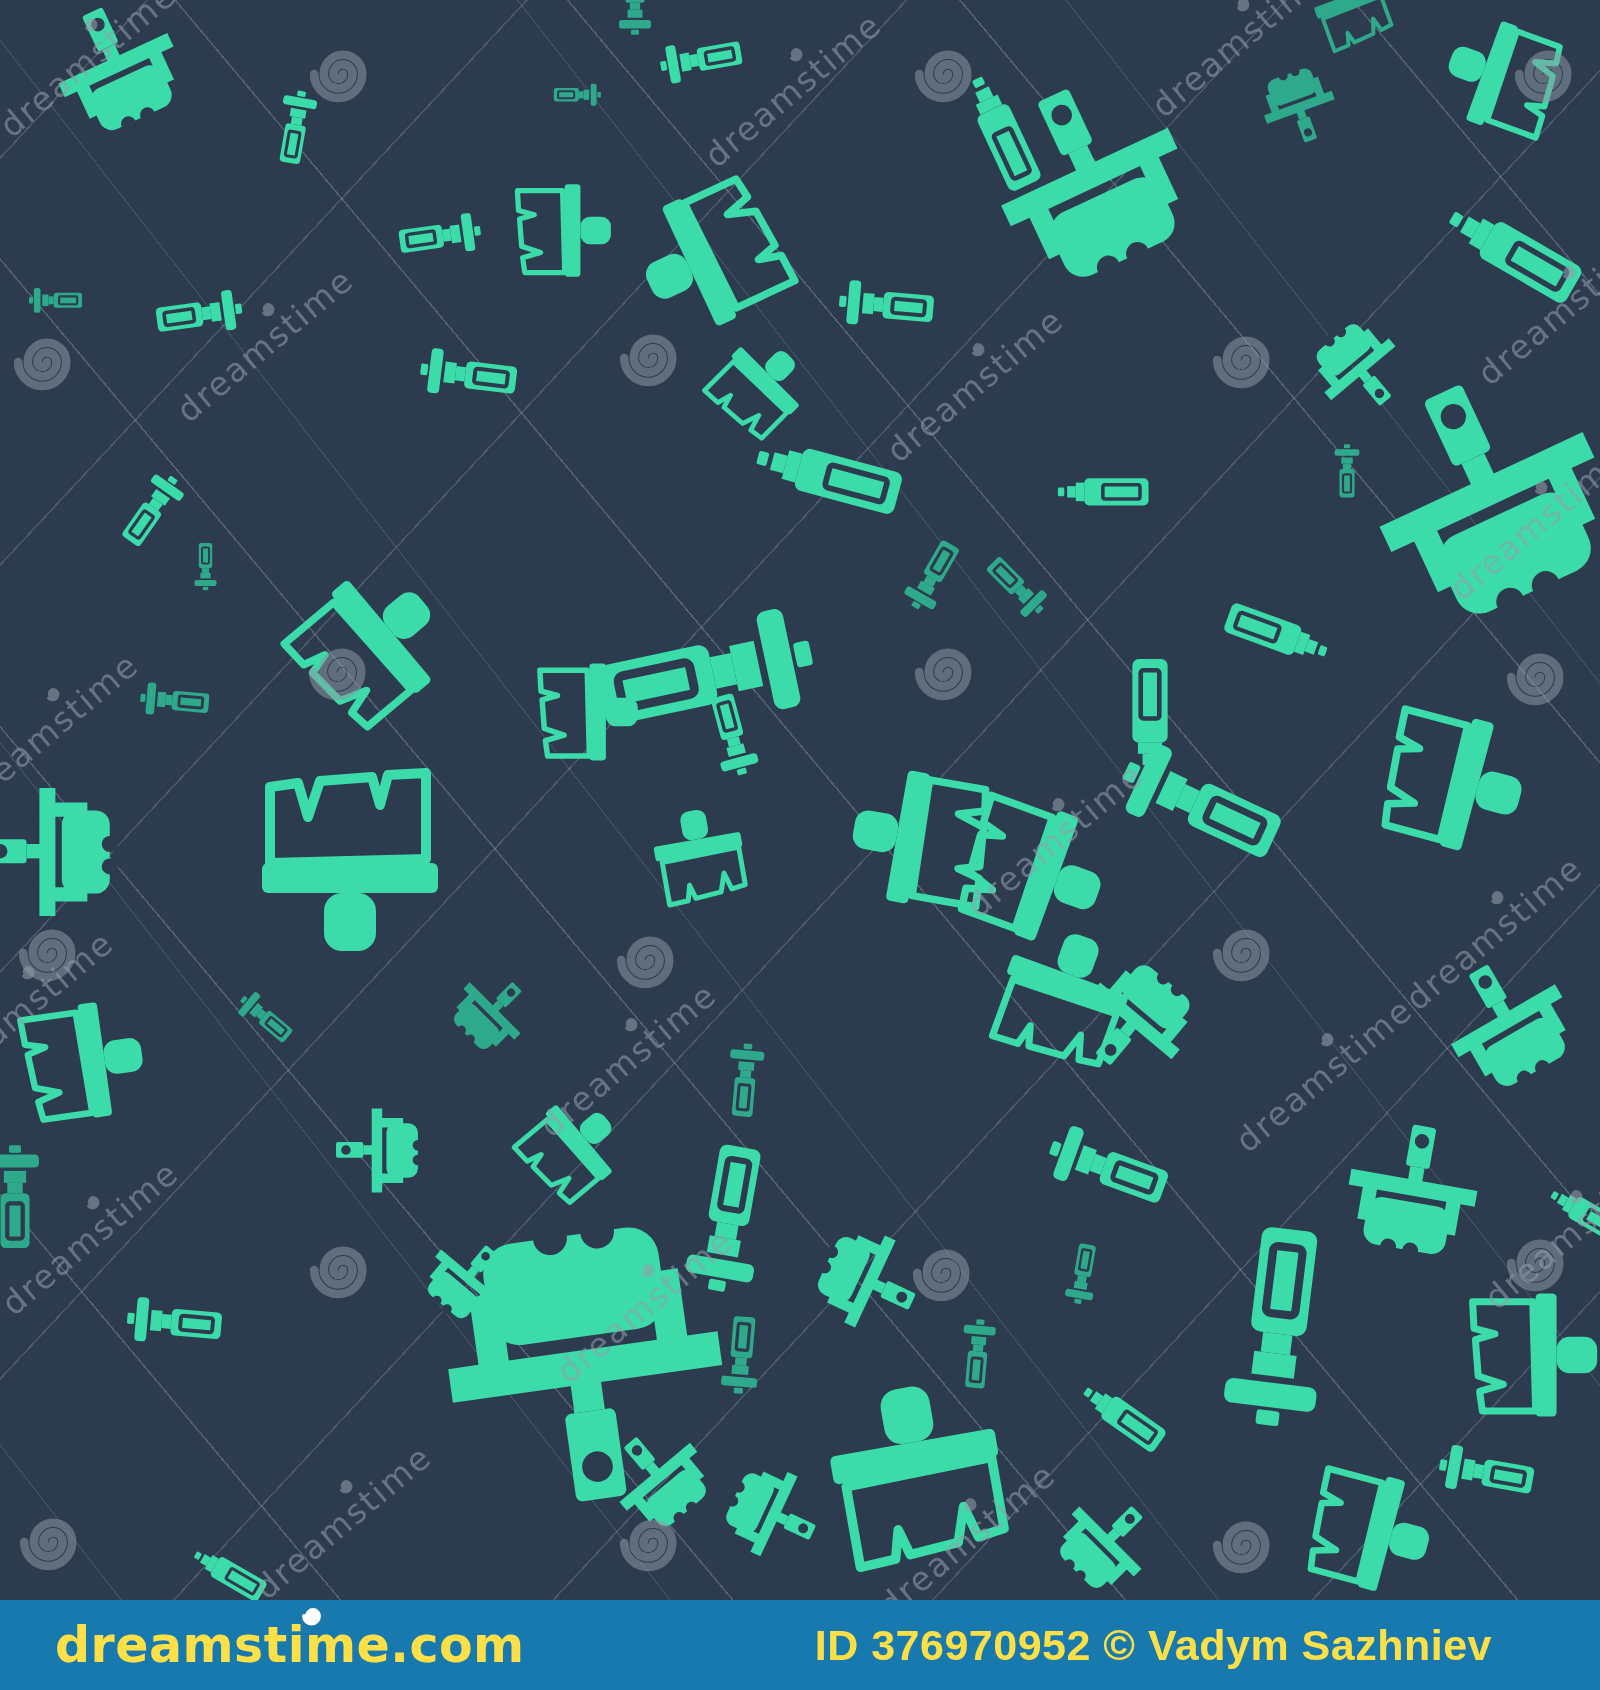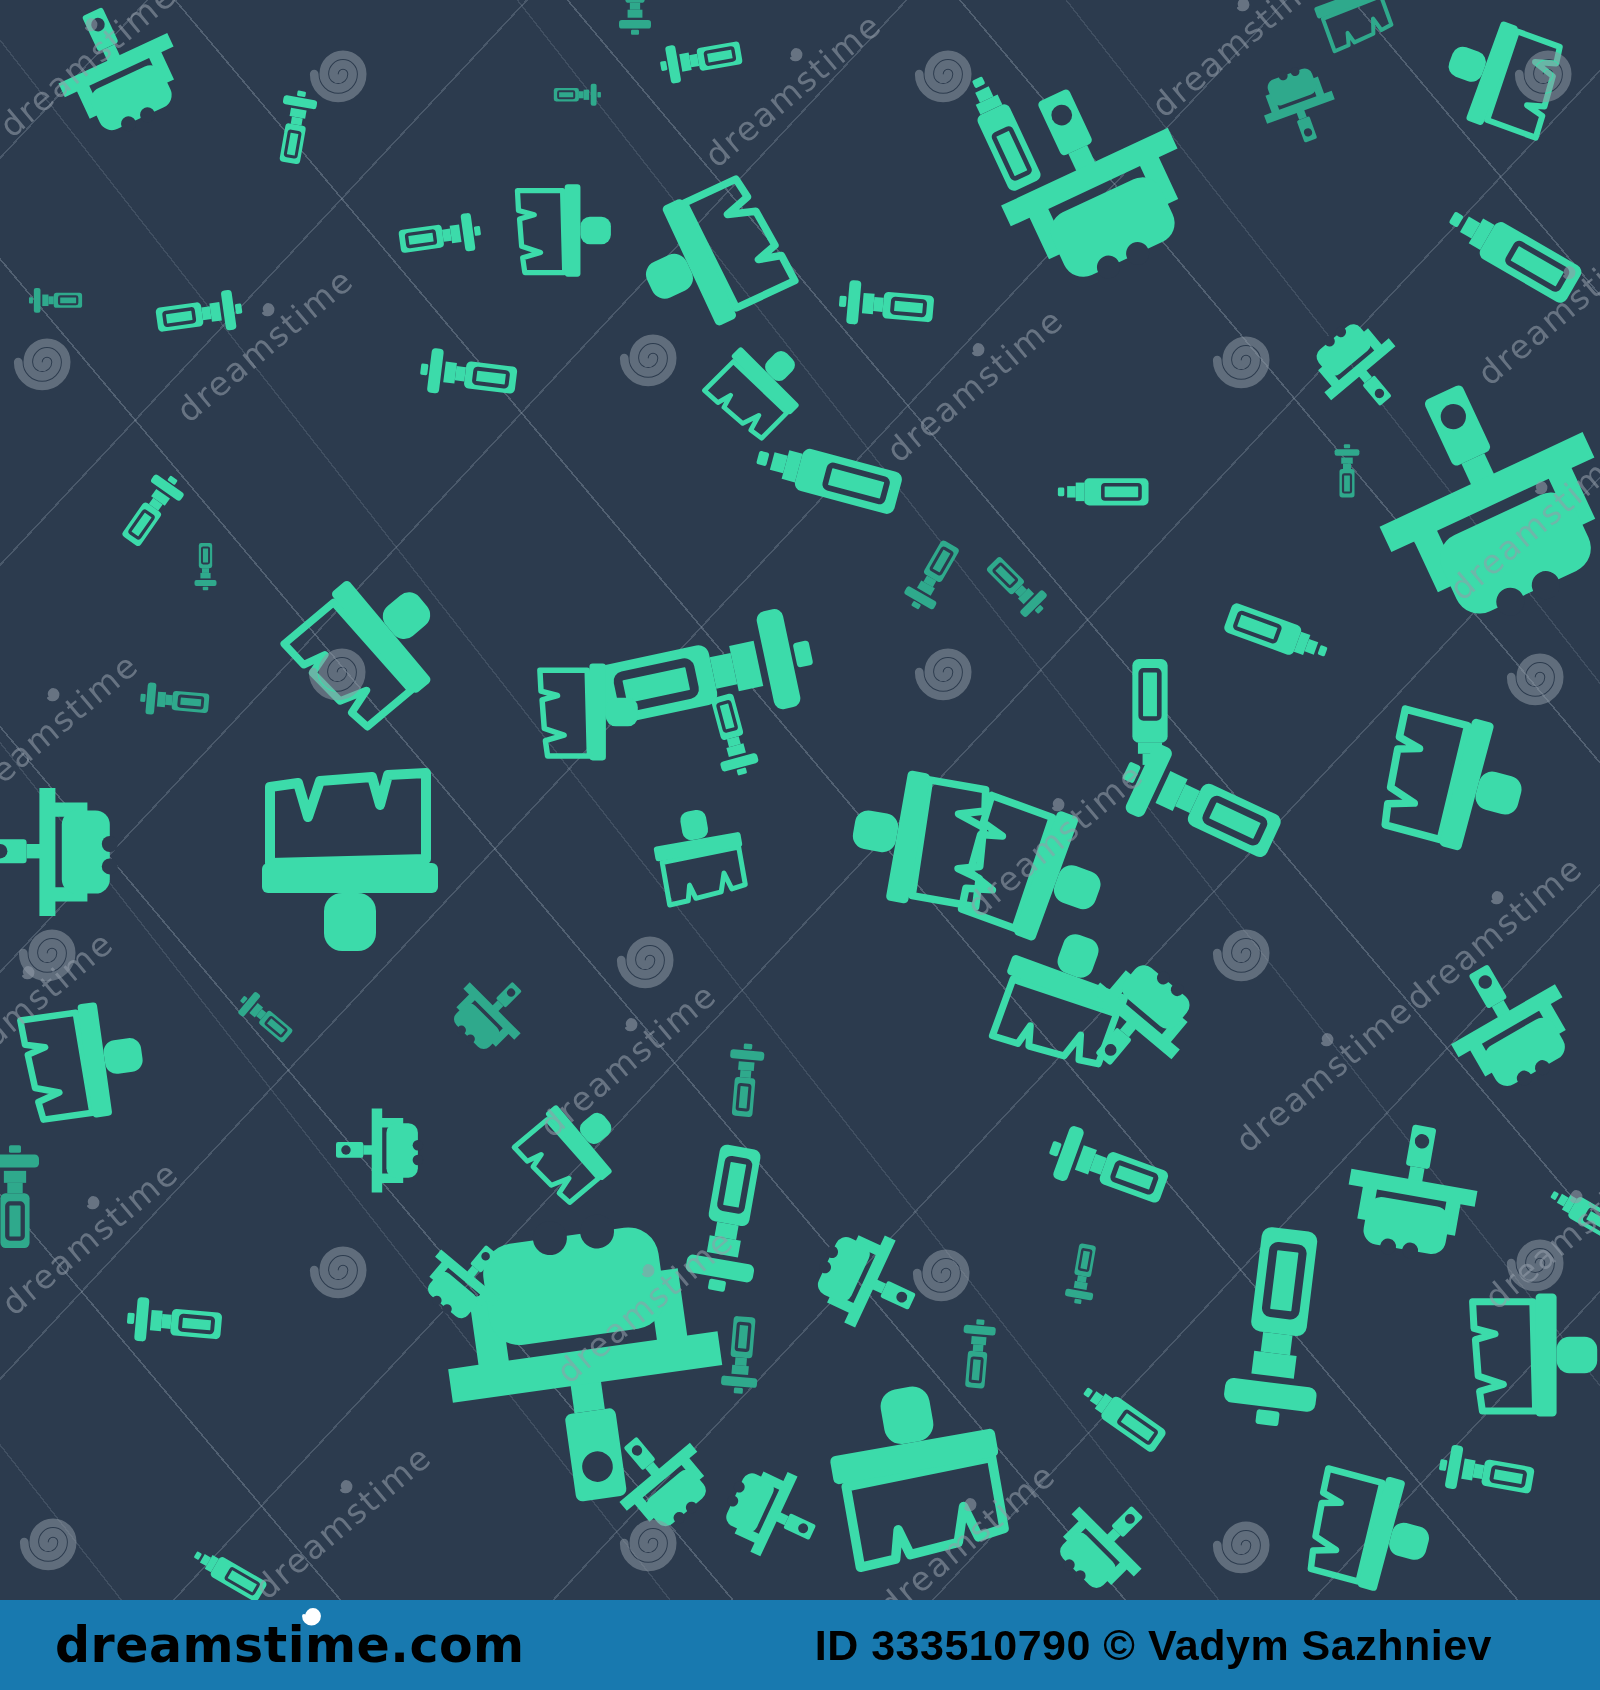--- a/index.html
+++ b/index.html
@@ -1040,24 +1040,24 @@
       <path d="M50 50 a5 5 0 0 1 -10 0 a10 10 0 0 1 20 0 a15 15 0 0 1 -30 0 a20 20 0 0 1 40 0 a25 25 0 0 1 -50 0"></path>
     </svg>
         </span></div>
       <div class="wm-text" style="left: 1324px; top: 1075px; color: rgba(146, 156, 168, 0.58); transform: translate(-50%, -50%) rotate(-40deg);">dreamstime<span class="mini-spiral">
           <svg viewBox="0 0 100 100" fill="none" stroke="rgba(146,156,168,0.58)" stroke-width="12" stroke-linecap="round">
       <path d="M50 50 a5 5 0 0 1 -10 0 a10 10 0 0 1 20 0 a15 15 0 0 1 -30 0 a20 20 0 0 1 40 0 a25 25 0 0 1 -50 0"></path>
     </svg>
         </span></div>
     </div>
 
-  <div class="footer" style="background: rgb(24, 121, 175); color: #000000;">
+  <div class="footer" style="background: rgb(24, 121, 175); color: #fde047;">
     <div class="brand">
       <span>dreamstime.com</span>
       <span class="brand-spiral" id="brand-spiral">
           <svg viewBox="0 0 100 100" fill="none" stroke="#FFFFFF" stroke-width="13" stroke-linecap="round">
       <path d="M50 50 a5 5 0 0 1 -10 0 a10 10 0 0 1 20 0 a15 15 0 0 1 -30 0 a20 20 0 0 1 40 0 a25 25 0 0 1 -50 0"></path>
     </svg>
         </span>
     </div>
-    <div class="attribution">ID 333510790 © Vadym Sazhniev</div>
+    <div class="attribution">ID 376970952 © Vadym Sazhniev</div>
   </div>
 </div>
 
 </body></html>

